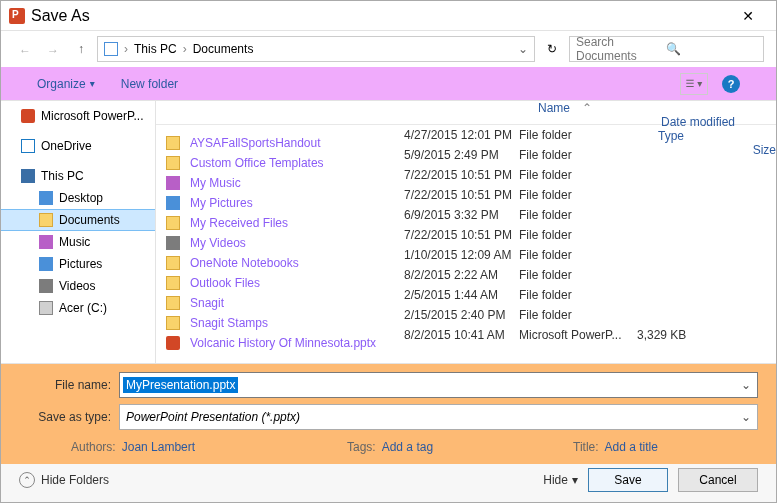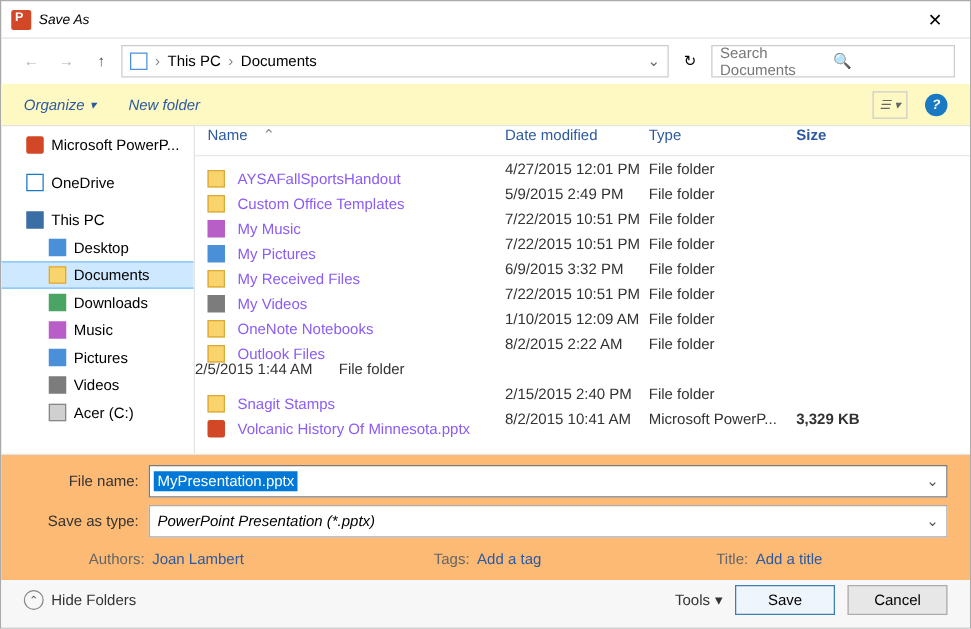--- a/index.html
+++ b/index.html
@@ -18,21 +18,21 @@
     border: 1px solid #aaa;
     display: flex; flex-direction: column;
     background: #fff;
   }
   .titlebar {
     height: 30px; display: flex; align-items: center;
     padding: 0 8px; border-bottom: 1px solid #e3e3e3;
   }
   .app-icon { width: 16px; height: 16px; background: #d24726; border-radius: 2px; position: relative; margin-right: 6px; }
   .app-icon::after { content: "P"; color: #fff; font-size: 10px; font-weight: bold; position: absolute; left: 3px; top: 1px; }
-  .title { flex: 1; font-size: 11px; font-style: italic; }
+  .title { flex: 1; font-size: 16px; }
   .close { width: 40px; text-align: center; font-size: 14px; cursor: pointer; }
   .navbar {
     height: 36px; display: flex; align-items: center; padding: 0 12px; gap: 4px;
   }
   .nav-arrow { width: 24px; height: 24px; display:flex; align-items:center; justify-content:center; color:#b0b0b0; }
   .nav-arrow.up { color:#555; }
   .breadcrumb {
     flex: 1; height: 26px; border: 1px solid #ccc;
     display: flex; align-items: center; padding: 0 6px; gap: 2px;
     background: #fff; font-size: 12px;
@@ -42,22 +42,22 @@
   .bc-dd { margin-left:auto; color:#666; }
   .refresh-btn { width: 26px; height: 26px; display:flex; align-items:center; justify-content:center; }
   .search {
     width: 195px; height: 26px; border: 1px solid #ccc;
     display: flex; align-items: center; padding: 0 6px;
     color: #777; background:#fff;
   }
   .search span { flex:1; }
   .search-ic { color:#555; }
   .toolbar {
-    height: 34px; display: flex; align-items: center; padding: 0 18px;
-    background: #fef9c3; border-bottom: 1px solid #e3e3e3; font-style: italic;
+    height: 34px; display: flex; align-items: center; padding: 0 36px;
+    background: #f0abfc; border-bottom: 1px solid #e3e3e3;
   }
   .tb-btn { color:#2c5aa0; display:flex; align-items:center; gap:4px; margin-right: 26px; cursor:pointer; }
   .tb-btn .chev { color:#2c5aa0; font-size:10px; }
   .tb-right { margin-left:auto; display:flex; align-items:center; gap:14px; }
   .view-btn { width:28px; height:22px; border:1px solid #ccc; display:flex; align-items:center; justify-content:center; font-size:10px; color:#666; }
   .help-btn { width:18px; height:18px; border-radius:9px; background:#1979c3; color:#fff; display:flex; align-items:center; justify-content:center; font-size:11px; font-weight:bold; }
   .body {
     flex: 1; display: flex; border-bottom: 1px solid #e3e3e3;
     min-height: 0; overflow:hidden;
   }
@@ -79,27 +79,27 @@
   .ic.folder { background:#f9d36b; border:1px solid #d9a93a; }
   .ic.dl { background:#4aa564; }
   .ic.music { background:#b85fc7; }
   .ic.pic { background:#4a90d9; }
   .ic.vid { background:#7c7c7c; }
   .ic.drive { background:#d0d0d0; border:1px solid #888; }
   .ic.file { background:#d24726; border-radius:2px; }
   .list { flex:1; overflow:auto; }
   .list-header {
     height: 24px; display:flex; border-bottom:1px solid #e8e8e8;
-    align-items:flex-start; color:#2c5aa0; font-size:12px;
-    position:sticky; top:0; background:#fff;
+    align-items:flex-end; color:#2c5aa0; font-size:12px;
+    position:sticky; top:0; background:#fff;flex-direction:column;
   }
   .col-name { width: 248px; padding-left: 10px; display:flex; align-items:center; gap:6px; }
   .col-date { width: 115px; }
   .col-type { width: 118px; }
-  .col-size { flex:1;font-weight:bold; }
+  .col-size { flex:1; }
   .list-header .col-name::after { content:"⌃"; color:#888; margin-left:6px; }
   .row {
     height: 20px; display:flex; align-items:center;
     padding-left: 0; font-size:12px;
   }
   .row .col-name { color:#8b5cf6; gap:10px;margin-top:16px; }
   .row .col-date, .row .col-type, .row .col-size { color:#333; }
   .bottom {
     padding: 8px 18px 10px;
     background:#fdba74;
@@ -196,24 +196,20 @@
         </div>
         <div class="tree-item lvl2">
           <span class="ic desk"></span>
           <span>Desktop</span>
         </div>
         <div class="tree-item lvl2 selected">
           <span class="ic folder"></span>
           <span>Documents</span>
         </div>
         <div class="tree-item lvl2">
-          <span class="ic dl"></span>
-          <span>Downloads</span>
-        </div>
-        <div class="tree-item lvl2">
           <span class="ic music"></span>
           <span>Music</span>
         </div>
         <div class="tree-item lvl2">
           <span class="ic pic"></span>
           <span>Pictures</span>
         </div>
         <div class="tree-item lvl2">
           <span class="ic vid"></span>
           <span>Videos</span>
@@ -297,20 +293,24 @@
           <div class="row">
             <span class="col-name">
               <span class="ic folder"></span>
               <span>Outlook Files</span>
             </span>
             <span class="col-date">8/2/2015 2:22 AM</span>
             <span class="col-type">File folder</span>
             <span class="col-size"></span>
           </div>
           <div class="row">
+            <span class="col-name">
+              <span class="ic folder"></span>
+              <span>Snagit</span>
+            </span>
             <span class="col-date">2/5/2015 1:44 AM</span>
             <span class="col-type">File folder</span>
             <span class="col-size"></span>
           </div>
           <div class="row">
             <span class="col-name">
               <span class="ic folder"></span>
               <span>Snagit Stamps</span>
             </span>
             <span class="col-date">2/15/2015 2:40 PM</span>
@@ -361,21 +361,21 @@
     </div>
   </div>
 
   <div class="footer">
     <span class="hide-folders">
       <span class="caret-circle">⌃</span>
       <span>Hide Folders</span>
     </span>
     <div class="footer-right">
       <span class="tools">
-        <span>Tools</span>
+        <span>Hide</span>
         <span>▾</span>
       </span>
       <span class="btn primary">Save</span>
       <span class="btn">Cancel</span>
     </div>
   </div>
 
 </div>
 
 </body></html>

